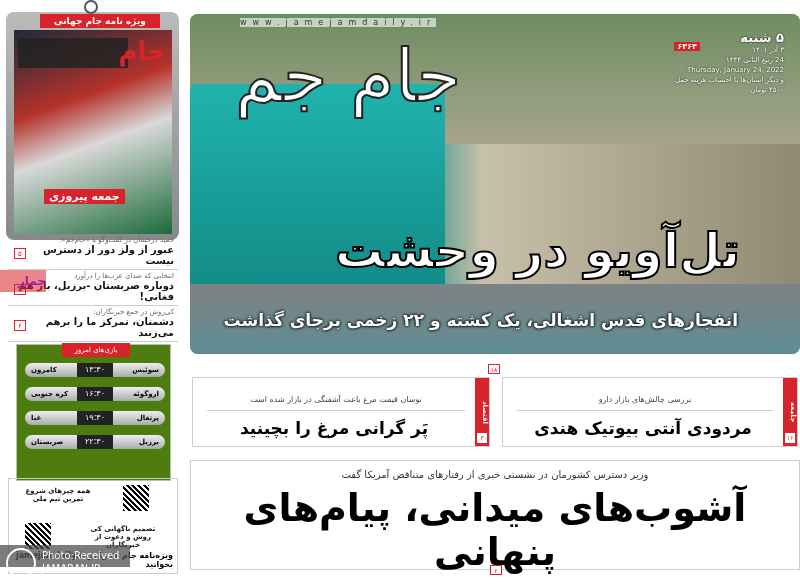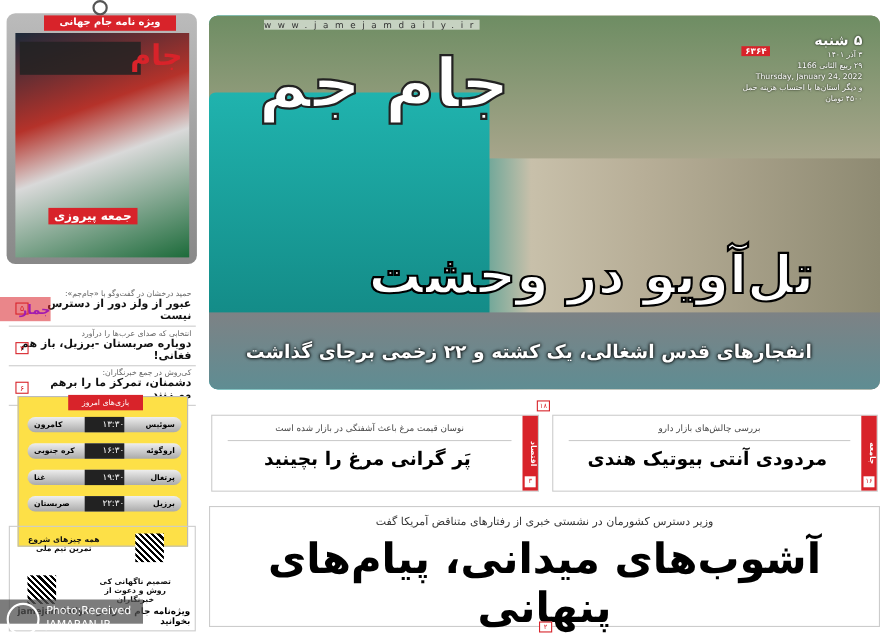--- a/index.html
+++ b/index.html
@@ -6,58 +6,58 @@
 body{width:800px;height:580px;background:#fff;font-family:"DejaVu Sans",sans-serif;position:relative;overflow:hidden}
 .left{position:absolute;left:0;top:0;width:185px;height:580px;background:#fff}
 .hanger{position:absolute;left:0;top:0;width:185px;height:240px}
 .hook{position:absolute;left:84px;top:0;width:14px;height:14px;border:2px solid #555;border-radius:50%;background:#fff}
 .frame{position:absolute;left:6px;top:12px;width:173px;height:228px;background:linear-gradient(#bbb,#888);border-radius:8px}
 .tag{position:absolute;left:40px;top:14px;width:120px;height:14px;background:#d8232a;color:#fff;font-size:9px;font-weight:bold;text-align:center;line-height:14px;direction:rtl}
 .cover{position:absolute;left:14px;top:30px;width:158px;height:204px;background:linear-gradient(160deg,#1c2a3a 0%,#b5322a 35%,#d9d9d9 55%,#1c6b3a 100%)}
 .cover-logo{position:absolute;right:6px;top:6px;color:#d8232a;font-size:26px;font-weight:bold;direction:rtl}
 .cover-title{position:absolute;left:30px;bottom:30px;background:#d8232a;color:#fff;font-size:11px;font-weight:bold;padding:1px 5px;direction:rtl}
 .cover-teasers{position:absolute;left:4px;top:8px;width:110px;height:30px;background:#222;opacity:.85}
-.leftnews{position:absolute;left:8px;top:261px;width:170px;height:110px;direction:rtl}
+.leftnews{position:absolute;left:8px;top:234px;width:170px;height:110px;direction:rtl}
 .ln-item{border-bottom:1px solid #ccc;padding:2px 4px;height:36px;position:relative}
 .ln-kicker{font-size:7px;color:#666}
 .ln-title{font-size:10px;font-weight:bold;color:#111}
 .ln-page{position:absolute;left:6px;top:14px;width:12px;height:11px;border:1px solid #d8232a;color:#d8232a;font-size:7px;text-align:center;line-height:10px}
 .watermark-jamar{position:absolute;left:0;top:270px;width:46px;height:22px;background:rgba(216,35,42,.55);color:#a21caf;font-size:12px;font-weight:bold;text-align:right;line-height:22px}
-.games{position:absolute;left:16px;top:360px;width:155px;height:137px;background:#fde047;border:1px solid #bbb}
+.games{position:absolute;left:16px;top:344px;width:155px;height:137px;background:#4d7c0f;border:1px solid #bbb}
 .games-head{position:absolute;left:45px;top:-2px;width:68px;height:14px;background:#d8232a;color:#fff;font-size:7px;text-align:center;line-height:14px;direction:rtl}
 .game-row{position:absolute;left:8px;width:140px;height:14px;background:linear-gradient(#eee,#aaa);border-radius:7px}
 .gr-home{position:absolute;right:6px;font-size:7px;font-weight:bold;line-height:14px}
 .gr-away{position:absolute;left:6px;font-size:7px;font-weight:bold;line-height:14px}
-.gr-time{position:absolute;left:52px;width:36px;height:14px;background:#222;color:#fff;font-size:8px;text-align:right;line-height:14px}
+.gr-time{position:absolute;left:52px;width:36px;height:14px;background:#222;color:#fff;font-size:8px;text-align:center;line-height:14px}
 .qr-block{position:absolute;left:8px;top:478px;width:170px;height:96px;border:1px solid #ccc;direction:rtl}
 .qr{position:absolute;width:26px;height:26px;background:repeating-linear-gradient(45deg,#000 0 2px,#fff 2px 4px)}
 .qr-text{position:absolute;font-size:7px;font-weight:bold;color:#111;text-align:center}
 .qr-footer{position:absolute;right:4px;bottom:4px;font-size:8px;font-weight:bold}
 .photo-wm{position:absolute;left:0;top:545px;width:130px;height:22px;background:rgba(80,80,80,.75);color:#fff;font-size:10px;padding:4px 0 0 42px;line-height:13px}
 .photo-logo{position:absolute;left:6px;top:3px;width:30px;height:30px;border:2px solid #fff;border-radius:50%}
 
 .main{position:absolute;left:190px;top:14px;width:610px;height:340px;border-radius:8px;overflow:hidden;
  background:linear-gradient(90deg,#1aa3a0 0%,#178e88 35%,#c8c0aa 48%,#b7ae97 65%,#8e8a72 100%)}
 .sky{position:absolute;left:0;top:0;width:100%;height:130px;background:linear-gradient(#6e8d63,#a7a58b)}
 .bus{position:absolute;left:0;top:70px;width:255px;height:210px;background:linear-gradient(#20b3ae,#138a86);border-radius:6px}
 .road{position:absolute;left:0;top:270px;width:100%;height:70px;background:linear-gradient(#7d8285,#5f8d93)}
 .url{position:absolute;left:50px;top:4px;font-size:8px;color:#333;letter-spacing:6px;background:rgba(255,255,255,.6)}
-.logo{position:absolute;left:45px;top:22px;color:#fff;font-size:62px;font-weight:bold;-webkit-text-stroke:2px #222;letter-spacing:-2px;line-height:80px}
+.logo{position:absolute;left:45px;top:22px;color:#fff;font-size:72px;font-weight:normal;-webkit-text-stroke:2px #222;letter-spacing:-2px;line-height:80px}
 .dateblk{position:absolute;right:16px;top:16px;width:120px;text-align:right;direction:rtl;color:#fff;text-shadow:0 0 2px #000}
 .date-day{font-size:13px;font-weight:bold}
 .date-l{font-size:7px;line-height:10px}
 .issue{position:absolute;right:100px;top:28px;background:#d8232a;color:#fff;font-size:8px;padding:0 3px;font-weight:bold}
 .headline{position:absolute;right:60px;top:208px;color:#fff;font-size:48px;font-weight:bold;-webkit-text-stroke:2px #000;direction:rtl}
 .subhead{position:absolute;right:62px;top:296px;color:#fff;font-size:17px;font-weight:bold;text-shadow:0 0 3px #000,0 0 3px #000;direction:rtl}
 .page-badge{position:absolute;width:12px;height:10px;border:1px solid #d8232a;color:#d8232a;background:#fff;font-size:6px;text-align:center;line-height:9px}
 
 .story{position:absolute;border:1px solid #ccc;background:#fff;direction:rtl}
 .side-tab{position:absolute;right:0;top:0;width:14px;height:100%;background:#d8232a;color:#fff;font-size:7px;writing-mode:vertical-rl;text-align:center;font-weight:bold}
 .side-num{position:absolute;right:2px;bottom:3px;width:10px;height:10px;background:#fff;color:#d8232a;font-size:6px;text-align:center;line-height:10px}
-.s-kicker{font-size:8px;color:#444;text-align:center;padding-top:7px;margin:0 24px 0 14px;border-bottom:1px solid #ccc;padding-bottom:6px}
+.s-kicker{font-size:8px;color:#444;text-align:center;padding-top:7px;margin:10px 24px 0 14px;border-bottom:1px solid #ccc;padding-bottom:6px}
 .s-title{font-size:17px;font-weight:bold;color:#000;text-align:center;padding-top:7px;padding-right:14px}
 .big{position:absolute;left:190px;top:460px;width:610px;height:110px;border:1px solid #ccc;direction:rtl}
 .big-kicker{font-size:10px;color:#333;text-align:center;padding-top:8px}
 .big-title{font-size:38px;font-weight:bold;color:#000;text-align:center;padding-top:6px;letter-spacing:-1px}
 </style>
 </head>
 <body>
 
 <div class="left">
   <div class="hanger">
@@ -132,21 +132,21 @@
 <div class="main">
   <div class="sky"></div>
   <div class="bus"></div>
   <div class="road"></div>
   <div class="url">www.jamejamdaily.ir</div>
   <div class="logo">جام جم</div>
   <div class="issue">۶۳۶۴</div>
   <div class="dateblk">
     <div class="date-day">۵ شنبه</div>
     <div class="date-l">۳ آذر ۱۴۰۱</div>
-    <div class="date-l">۲۹ ربیع الثانی 1166</div>
+    <div class="date-l">24 ربیع الثانی ۱۴۴۴</div>
     <div class="date-l">Thursday, January 24, 2022</div>
     <div class="date-l">و دیگر استان‌ها با احتساب هزینه حمل ۴۵۰۰ تومان</div>
   </div>
   <div class="headline">تل‌آویو در وحشت</div>
   <div class="subhead">انفجارهای قدس اشغالی، یک کشته و ۲۲ زخمی برجای گذاشت</div>
 </div>
 <div class="page-badge" style="left:488px;top:364px">۱۸</div>
 
 <div class="story" style="left:192px;top:377px;width:298px;height:70px">
   <div class="side-tab"><span>اقتصاد</span></div>

